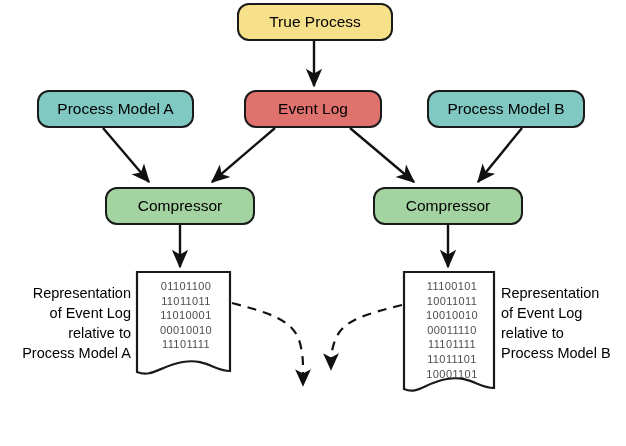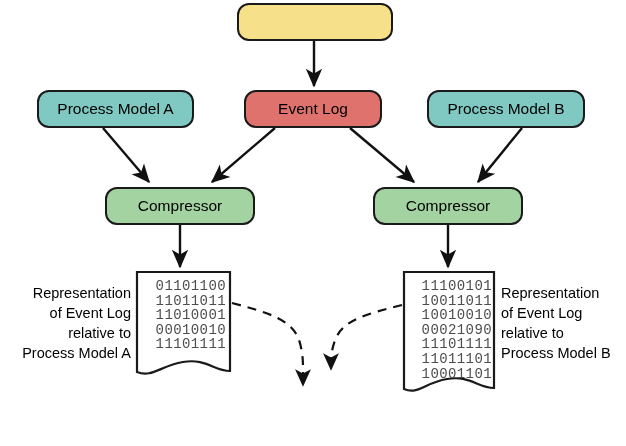--- a/index.html
+++ b/index.html
@@ -38,27 +38,27 @@
     font-size: 14.5px;
     line-height: 20px;
     color: #000000;
     white-space: pre;
   }
   .caption.right-align { text-align: right; }
   .caption.left-align  { text-align: left; }
   .caption.center-align{ text-align: center; }
   .binary-block {
     position: absolute;
-    font-family: Liberation Mono, monospace;
-    font-size: 14px;
+    font-family: Liberation Sans, sans-serif;
+    font-size: 11px;
     line-height: 14.6px;
     color: #4d4d4d;
     white-space: pre;
     letter-spacing: 0.4px;
-    text-align: right;
+    text-align: center;
   }
 </style>
 </head>
 <body>
 
 <div id="canvas">
 
   <svg class="layer" viewBox="0 0 626 446">
     <defs>
       <marker id="arrowhead" markerWidth="9" markerHeight="9" refX="7.4" refY="3.6" orient="auto" markerUnits="strokeWidth">
@@ -101,41 +101,42 @@
 
     <line x1="180" y1="225" x2="180" y2="267" stroke="#111111" stroke-width="2.4" marker-end="url(#arrowhead)"></line>
 
     <line x1="448" y1="225" x2="448" y2="267" stroke="#111111" stroke-width="2.4" marker-end="url(#arrowhead)"></line>
 
     <path d="M232,303 C 270,313 292,320 299,340 C 304,355 303,368 303,385" fill="none" stroke="#111111" stroke-width="2.2" stroke-dasharray="9 7" marker-end="url(#arrowhead-dash)"></path>
 
     <path d="M402,305 C 366,314 344,320 336,338 C 331,350 331,358 331,369" fill="none" stroke="#111111" stroke-width="2.2" stroke-dasharray="9 7" marker-end="url(#arrowhead-dash)"></path>
   </svg>
 
+  <div class="node-label" style="left:238px; top:4px; width:154px; height:36px;">True Process</div>
 
   <div class="node-label" style="left:38px; top:91px; width:155px; height:36px;">Process Model A</div>
 
   <div class="node-label" style="left:245px; top:91px; width:136px; height:36px;text-align:right;">Event Log</div>
 
   <div class="node-label" style="left:428px; top:91px; width:156px; height:36px;">Process Model B</div>
 
   <div class="node-label" style="left:106px; top:188px; width:148px; height:36px;">Compressor</div>
 
   <div class="node-label" style="left:374px; top:188px; width:148px; height:36px;">Compressor</div>
 
   <div class="binary-block" id="binary-left" style="left:146px; top:279px; width:80px;">01101100
 11011011
 11010001
 00010010
 11101111</div>
 
   <div class="binary-block" id="binary-right" style="left:412px; top:279px; width:80px;">11100101
 10011011
 10010010
-00021090
+00011110
 11101111
 11011101
 10001101</div>
 
   <div class="caption right-align" style="left:0px; top:283px; width:131px;">Representation
 of Event Log
 relative to
 Process Model A</div>
 
   <div class="caption left-align" style="left:501px; top:283px; width:125px;">Representation

